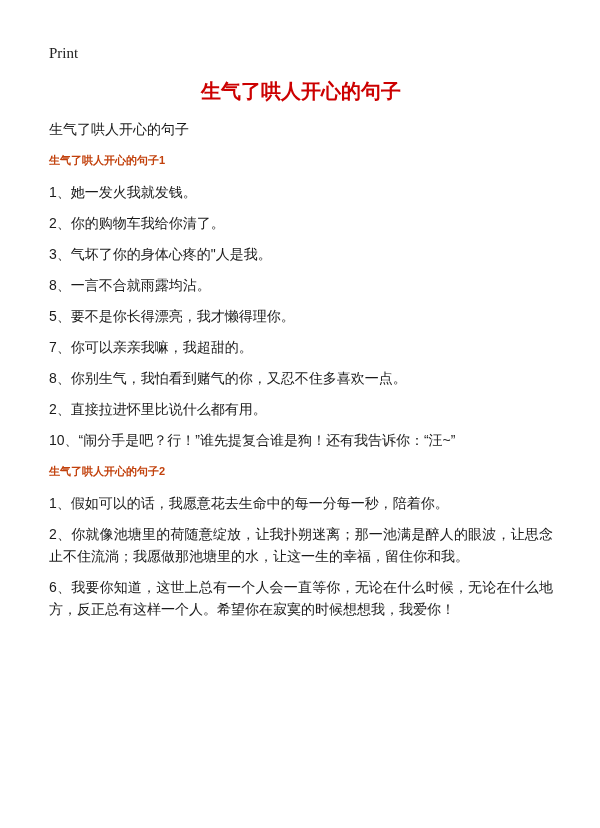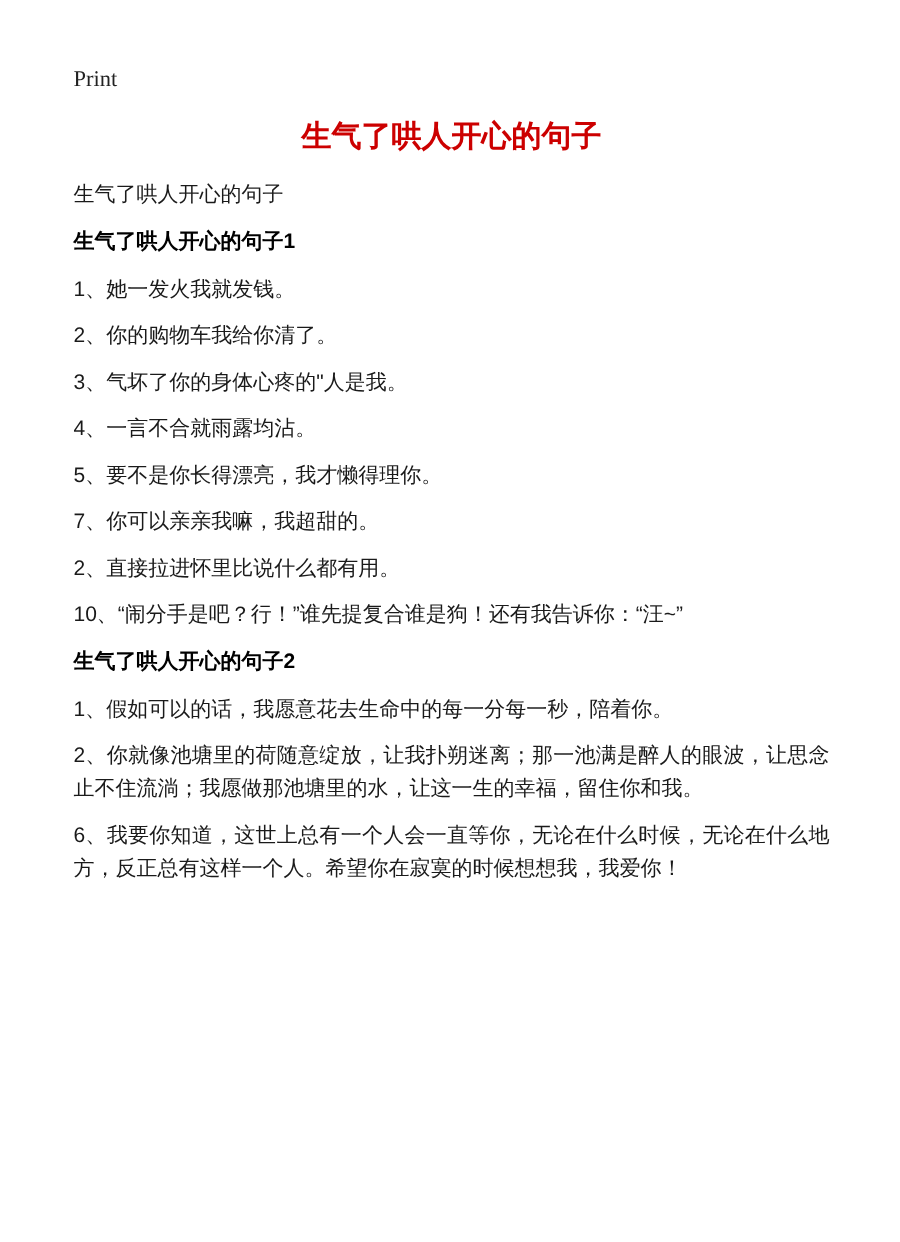--- a/index.html
+++ b/index.html
@@ -42,46 +42,47 @@
     line-height: 22px;
     color: #1a1a1a;
     text-align: justify;
     text-justify: inter-ideograph;
   }
   .subtitle {
     margin-top: 14px;
   }
   .section-heading {
     margin: 4px 0 10px 0;
-    font-size: 14px;
+    font-size: 11px;
     line-height: 22px;
     font-weight: bold;
-    color: #000000;
+    color: #c2410c;
   }
 </style>
 </head>
 <body>
 
 <div class="page">
 
   <div class="print-link">Print</div>
 
   <h1 class="doc-title" style="color: rgb(204, 0, 0);">生气了哄人开心的句子</h1>
 
   <p class="para subtitle">生气了哄人开心的句子</p>
 
 
   <h2 class="section-heading">生气了哄人开心的句子1</h2>
 
   <p class="para">1、她一发火我就发钱。</p>
   <p class="para">2、你的购物车我给你清了。</p>
   <p class="para">3、气坏了你的身体心疼的"人是我。</p>
-  <p class="para">4、一言不合就雨露均沾。</p>
+  <p class="para">8、一言不合就雨露均沾。</p>
   <p class="para">5、要不是你长得漂亮，我才懒得理你。</p>
   <p class="para">7、你可以亲亲我嘛，我超甜的。</p>
+  <p class="para">8、你别生气，我怕看到赌气的你，又忍不住多喜欢一点。</p>
   <p class="para">2、直接拉进怀里比说什么都有用。</p>
   <p class="para">10、“闹分手是吧？行！”谁先提复合谁是狗！还有我告诉你：“汪~”</p>
 
   <h2 class="section-heading">生气了哄人开心的句子2</h2>
 
   <p class="para">1、假如可以的话，我愿意花去生命中的每一分每一秒，陪着你。</p>
   <p class="para">2、你就像池塘里的荷随意绽放，让我扑朔迷离；那一池满是醉人的眼波，让思念止不住流淌；我愿做那池塘里的水，让这一生的幸福，留住你和我。</p>
   <p class="para">6、我要你知道，这世上总有一个人会一直等你，无论在什么时候，无论在什么地方，反正总有这样一个人。希望你在寂寞的时候想想我，我爱你！</p>
 
 </div>

